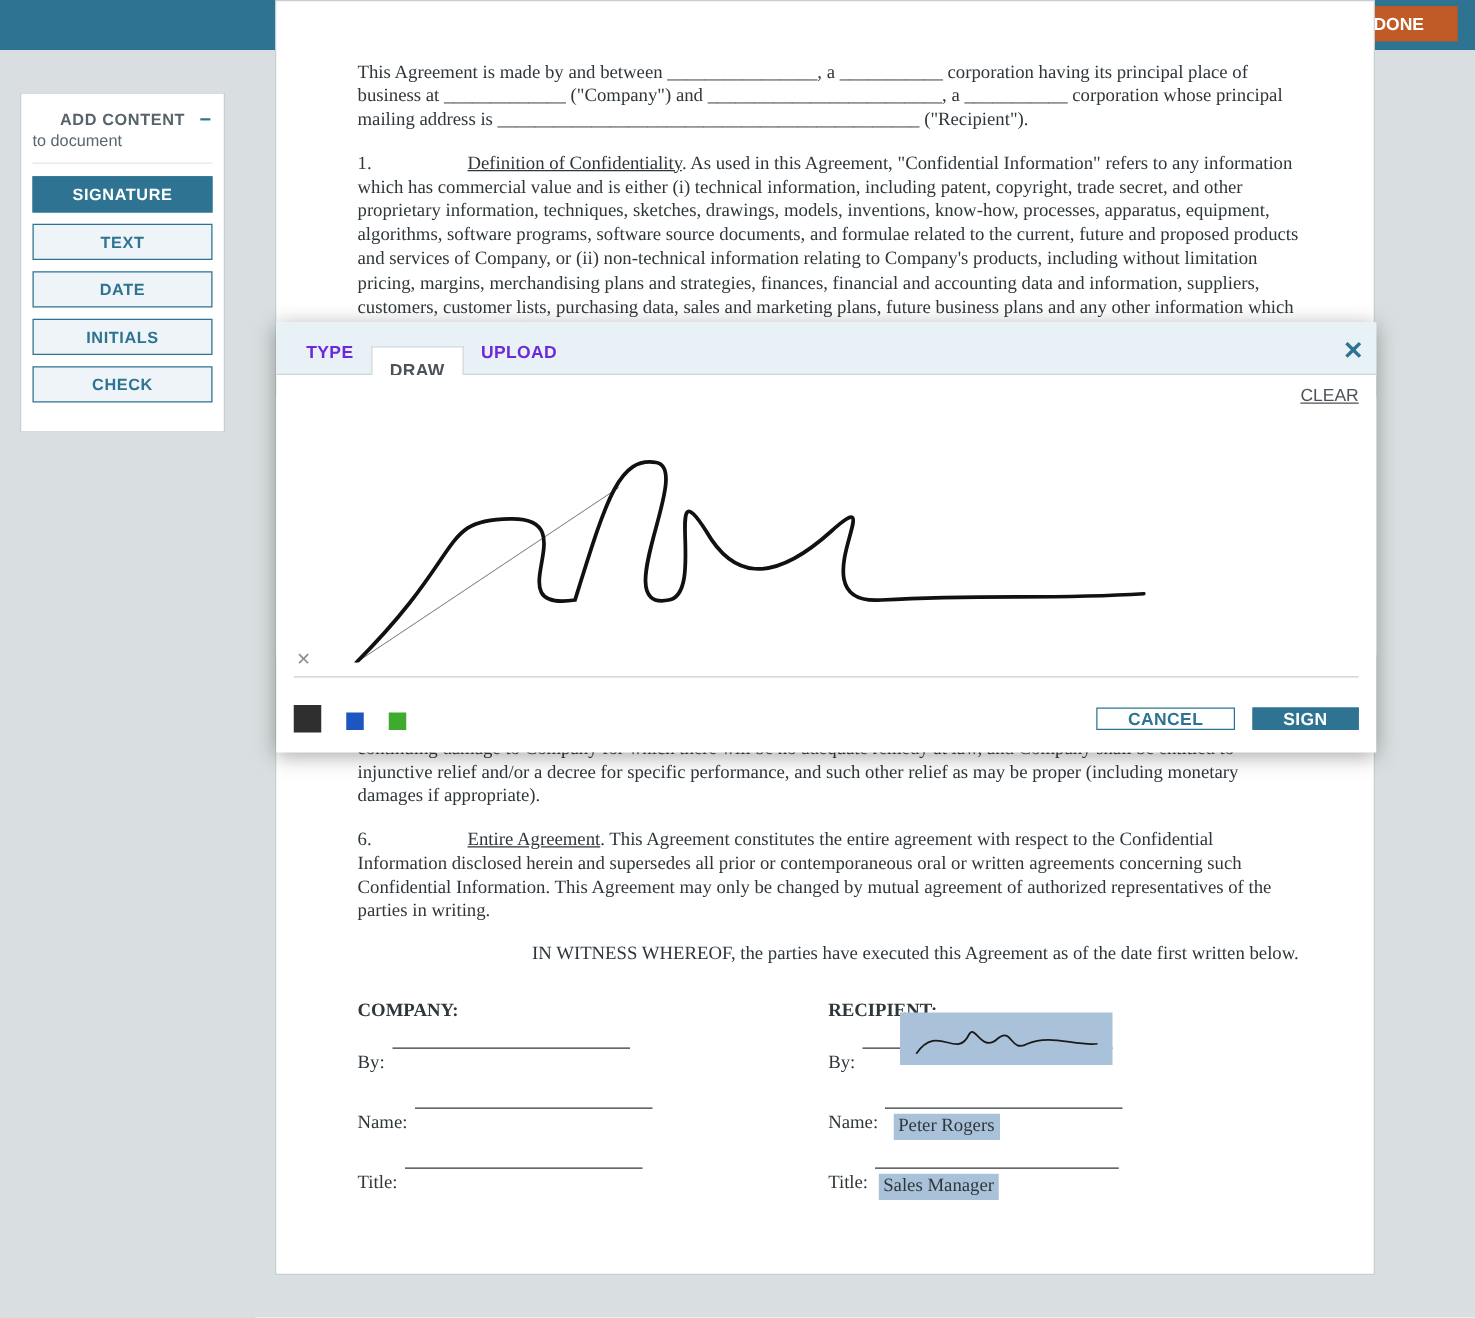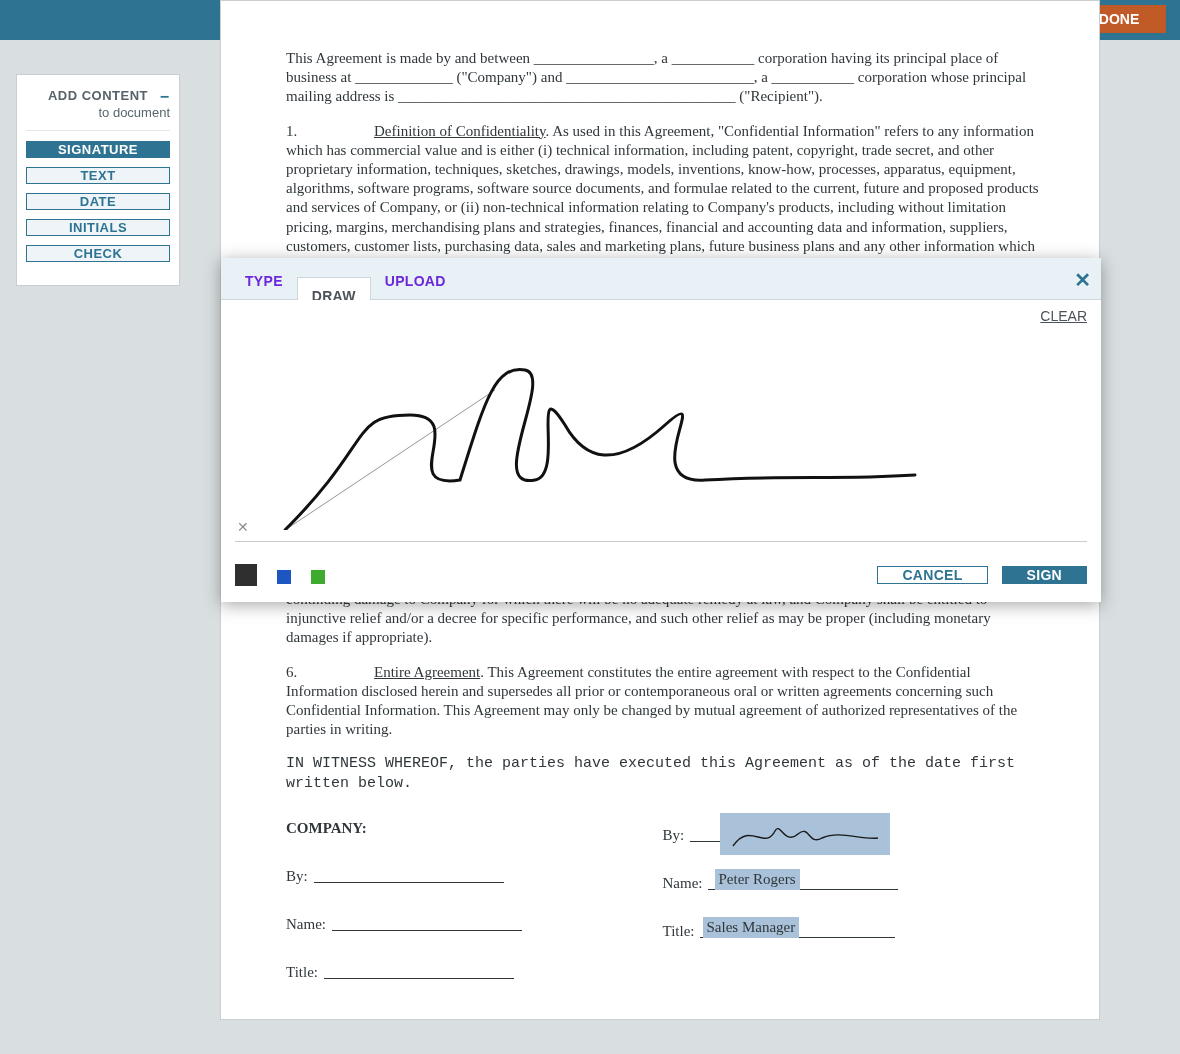--- a/index.html
+++ b/index.html
@@ -57,21 +57,21 @@
     padding: 13px 9px 14px 9px;
   }
   .sidebar-title {
     text-align: center;
     font-size: 13px;
     font-weight: 800;
     color: #56636a;
     letter-spacing: .5px;
   }
   .sidebar-sub {
-    text-align: right;
+    text-align: left;
     font-size: 13px;
     color: #58666d;
     margin-top: 2px;
     margin-bottom: 10px;
   }
   .sidebar-minus {
     position: absolute;
     right: 10px;
     top: 13px;
     color: #2e7492;
@@ -80,21 +80,21 @@
     cursor: pointer;
   }
   .sidebar hr {
     border: none;
     border-top: 1px solid #e2e6e8;
     margin: 0 0 10px 0;
   }
   .tool-btn {
     display: block;
     width: 100%;
-    height: 17px;
+    height: 29px;
     margin-bottom: 9px;
     border: 1px solid #2e7492;
     background: #eef4f7;
     color: #2e7492;
     font-weight: 700;
     font-size: 13px;
     letter-spacing: .5px;
     cursor: pointer;
   }
   .tool-btn.active {
@@ -117,21 +117,21 @@
     line-height: 1.28;
   }
   .doc p { margin-bottom: 15px; }
   .doc .u { text-decoration: underline; }
   .doc .num { display: inline-block; width: 88px; }
   .sig-row { display: flex; margin-top: 26px; }
   .sig-col { width: 50%; }
   .sig-col .lab { margin-bottom: 22px; font-weight: bold; }
   .sig-line {
     display: flex;
-    align-items: flex-end;
+    align-items: flex-start;
     margin-bottom: 22px;
     position: relative;
     height: 26px;
   }
   .sig-line .key { margin-right: 6px; }
   .sig-line .line {
     flex: 0 0 190px;
     border-bottom: 1px solid #30373b;
     height: 1px;
     position: relative;
@@ -145,21 +145,21 @@
     position: absolute;
     left: 30px;
     top: -28px;
     width: 170px;
     height: 42px;
     background: #a9c2d9;
     display: flex;
     align-items: center;
     justify-content: center;
   }
-  .witness { text-align: left; margin-top: 4px; margin-bottom: 10px; font-family: Liberation Mono, monospace;}
+  .witness { text-align: right; margin-top: 4px; margin-bottom: 10px;}
   
   .modal {
     position: absolute;
     left: 221px;
     top: 258px;
     width: 880px;
     background: #fff;
     box-shadow: 0 3px 16px rgba(0,0,0,0.35);
     z-index: 50;
   }
@@ -322,20 +322,21 @@
       <div class="sig-line">
           <span class="key">Name:</span>
           <span class="line"></span>
         </div>
       <div class="sig-line">
           <span class="key">Title:</span>
           <span class="line"></span>
         </div>
     </div>
     <div class="sig-col">
+      <div class="lab">RECIPIENT:</div>
       <div class="sig-line">
         <span class="key">By:</span>
         <span class="line" style="flex-basis:200px">
           <span class="recip-sig-placed">
             <svg width="150" height="36" viewBox="0 0 150 36">
               <path d="M3 30 C 20 5, 35 35, 45 15 C 50 5, 55 30, 68 18 C 80 8, 78 30, 92 22 C 110 14, 130 24, 148 22" stroke="#1a1a1a" stroke-width="1.4" fill="none"></path>
             </svg>
           </span>
         </span>
       </div>

